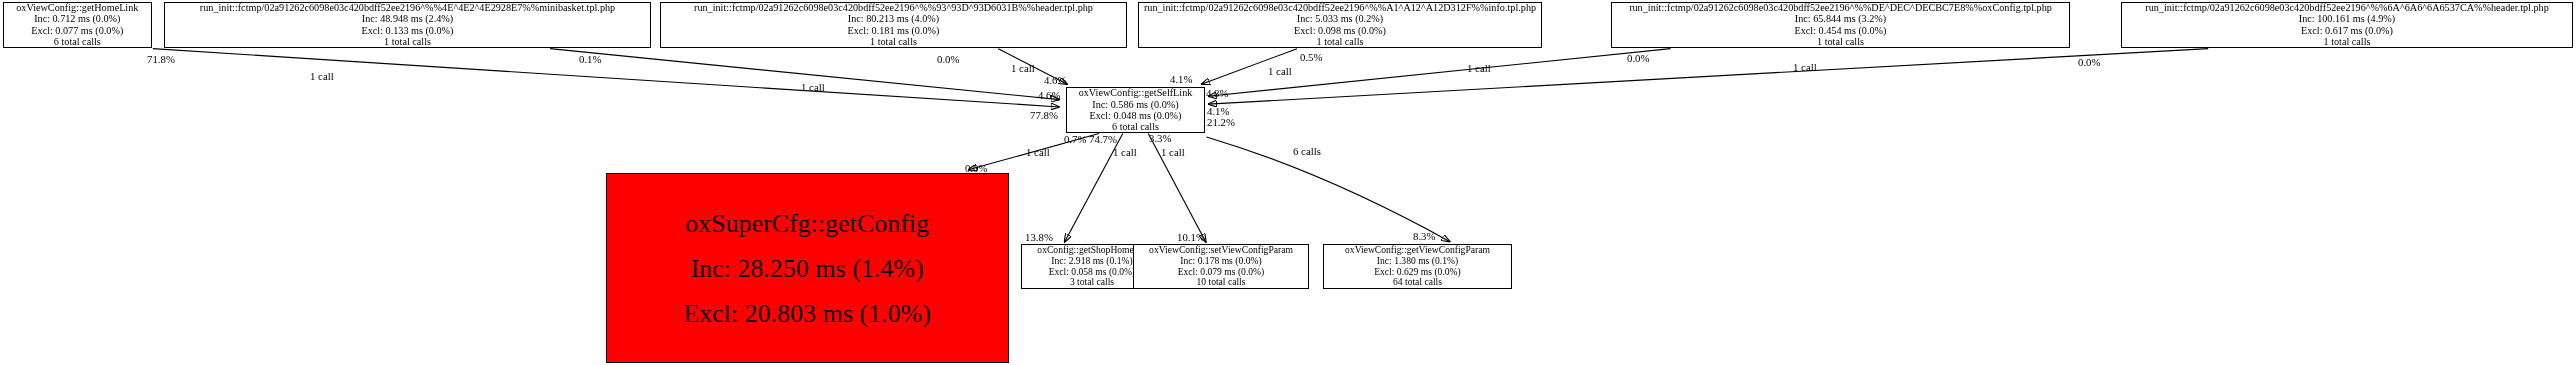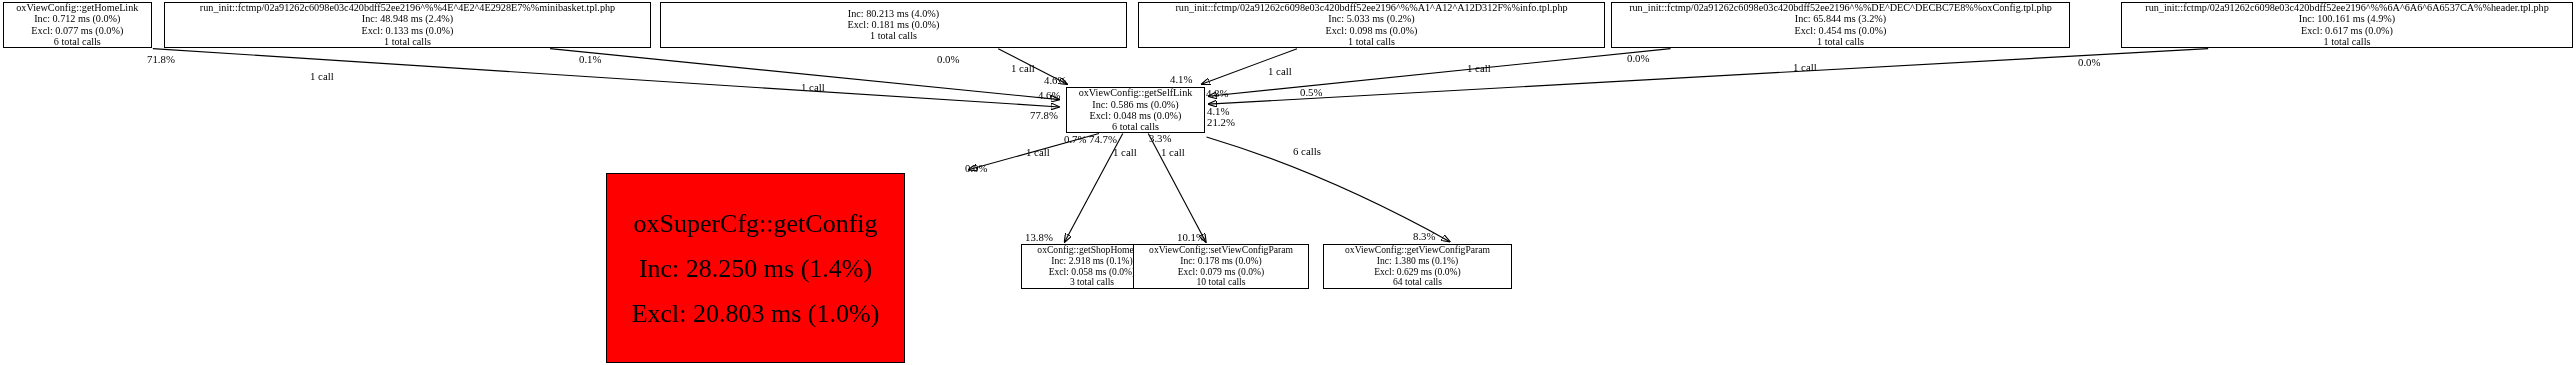--- a/index.html
+++ b/index.html
@@ -75,25 +75,26 @@
     <div class="nl">Excl: 0.077 ms (0.0%)</div>
     <div class="nl">6 total calls</div>
   </div>
   <div class="node" style="left:164px;top:1.7px;width:487px;">
     <div class="nl">run_init::fctmp/02a91262c6098e03c420bdff52ee2196^%%4E^4E2^4E2928E7%%minibasket.tpl.php</div>
     <div class="nl">Inc: 48.948 ms (2.4%)</div>
     <div class="nl">Excl: 0.133 ms (0.0%)</div>
     <div class="nl">1 total calls</div>
   </div>
   <div class="node" style="left:660px;top:1.7px;width:467px;">
+    <div class="nl">run_init::fctmp/02a91262c6098e03c420bdff52ee2196^%%93^93D^93D6031B%%header.tpl.php</div>
     <div class="nl">Inc: 80.213 ms (4.0%)</div>
     <div class="nl">Excl: 0.181 ms (0.0%)</div>
     <div class="nl">1 total calls</div>
   </div>
-  <div class="node" style="left:1138px;top:1.7px;width:467px;">
+  <div class="node" style="left:1138px;top:1.7px;width:404px;">
     <div class="nl">run_init::fctmp/02a91262c6098e03c420bdff52ee2196^%%A1^A12^A12D312F%%info.tpl.php</div>
     <div class="nl">Inc: 5.033 ms (0.2%)</div>
     <div class="nl">Excl: 0.098 ms (0.0%)</div>
     <div class="nl">1 total calls</div>
   </div>
   <div class="node" style="left:1611px;top:1.7px;width:459px;">
     <div class="nl">run_init::fctmp/02a91262c6098e03c420bdff52ee2196^%%DE^DEC^DECBC7E8%%oxConfig.tpl.php</div>
     <div class="nl">Inc: 65.844 ms (3.2%)</div>
     <div class="nl">Excl: 0.454 ms (0.0%)</div>
     <div class="nl">1 total calls</div>
@@ -105,21 +106,21 @@
     <div class="nl">1 total calls</div>
   </div>
 
   <div class="node" style="left:1066px;top:87px;width:139px;">
     <div class="nl">oxViewConfig::getSelfLink</div>
     <div class="nl">Inc: 0.586 ms (0.0%)</div>
     <div class="nl">Excl: 0.048 ms (0.0%)</div>
     <div class="nl">6 total calls</div>
   </div>
 
-  <div class="node hot" style="left:606px;top:173px;width:299px;">
+  <div class="node hot" style="left:606px;top:173px;width:403px;">
     <div class="nl">oxSuperCfg::getConfig</div>
     <div class="nl">Inc: 28.250 ms (1.4%)</div>
     <div class="nl">Excl: 20.803 ms (1.0%)</div>
   </div>
 
   <div class="node small" style="left:975px;top:244px;width:142px;margin-left:46px;">
     <div class="nl">oxConfig::getShopHomeUrl</div>
     <div class="nl">Inc: 2.918 ms (0.1%)</div>
     <div class="nl">Excl: 0.058 ms (0.0%)</div>
     <div class="nl">3 total calls</div>
@@ -136,21 +137,21 @@
     <div class="nl">Excl: 0.629 ms (0.0%)</div>
     <div class="nl">64 total calls</div>
   </div>
 
   <div class="elabel" style="left:147px;top:54px;">71.8%</div>
   <div class="elabel" style="left:310px;top:71px;">1 call</div>
   <div class="elabel" style="left:579px;top:54px;">0.1%</div>
   <div class="elabel" style="left:801px;top:82px;">1 call</div>
   <div class="elabel" style="left:937px;top:54px;">0.0%</div>
   <div class="elabel" style="left:1011px;top:63px;">1 call</div>
-  <div class="elabel" style="left:1300px;top:52px;margin-top:35px;">0.5%</div>
+  <div class="elabel" style="left:1300px;top:52px;">0.5%</div>
   <div class="elabel" style="left:1268px;top:66px;">1 call</div>
   <div class="elabel" style="left:1627px;top:53px;">0.0%</div>
   <div class="elabel" style="left:1467px;top:63px;">1 call</div>
   <div class="elabel" style="left:2078px;top:57px;">0.0%</div>
   <div class="elabel" style="left:1793px;top:62px;">1 call</div>
 
   <div class="elabel" style="left:1044px;top:75px;">4.6%</div>
   <div class="elabel" style="left:1038px;top:90px;">4.6%</div>
   <div class="elabel" style="left:1030px;top:110px;">77.8%</div>
   <div class="elabel" style="left:1170px;top:74px;">4.1%</div>

